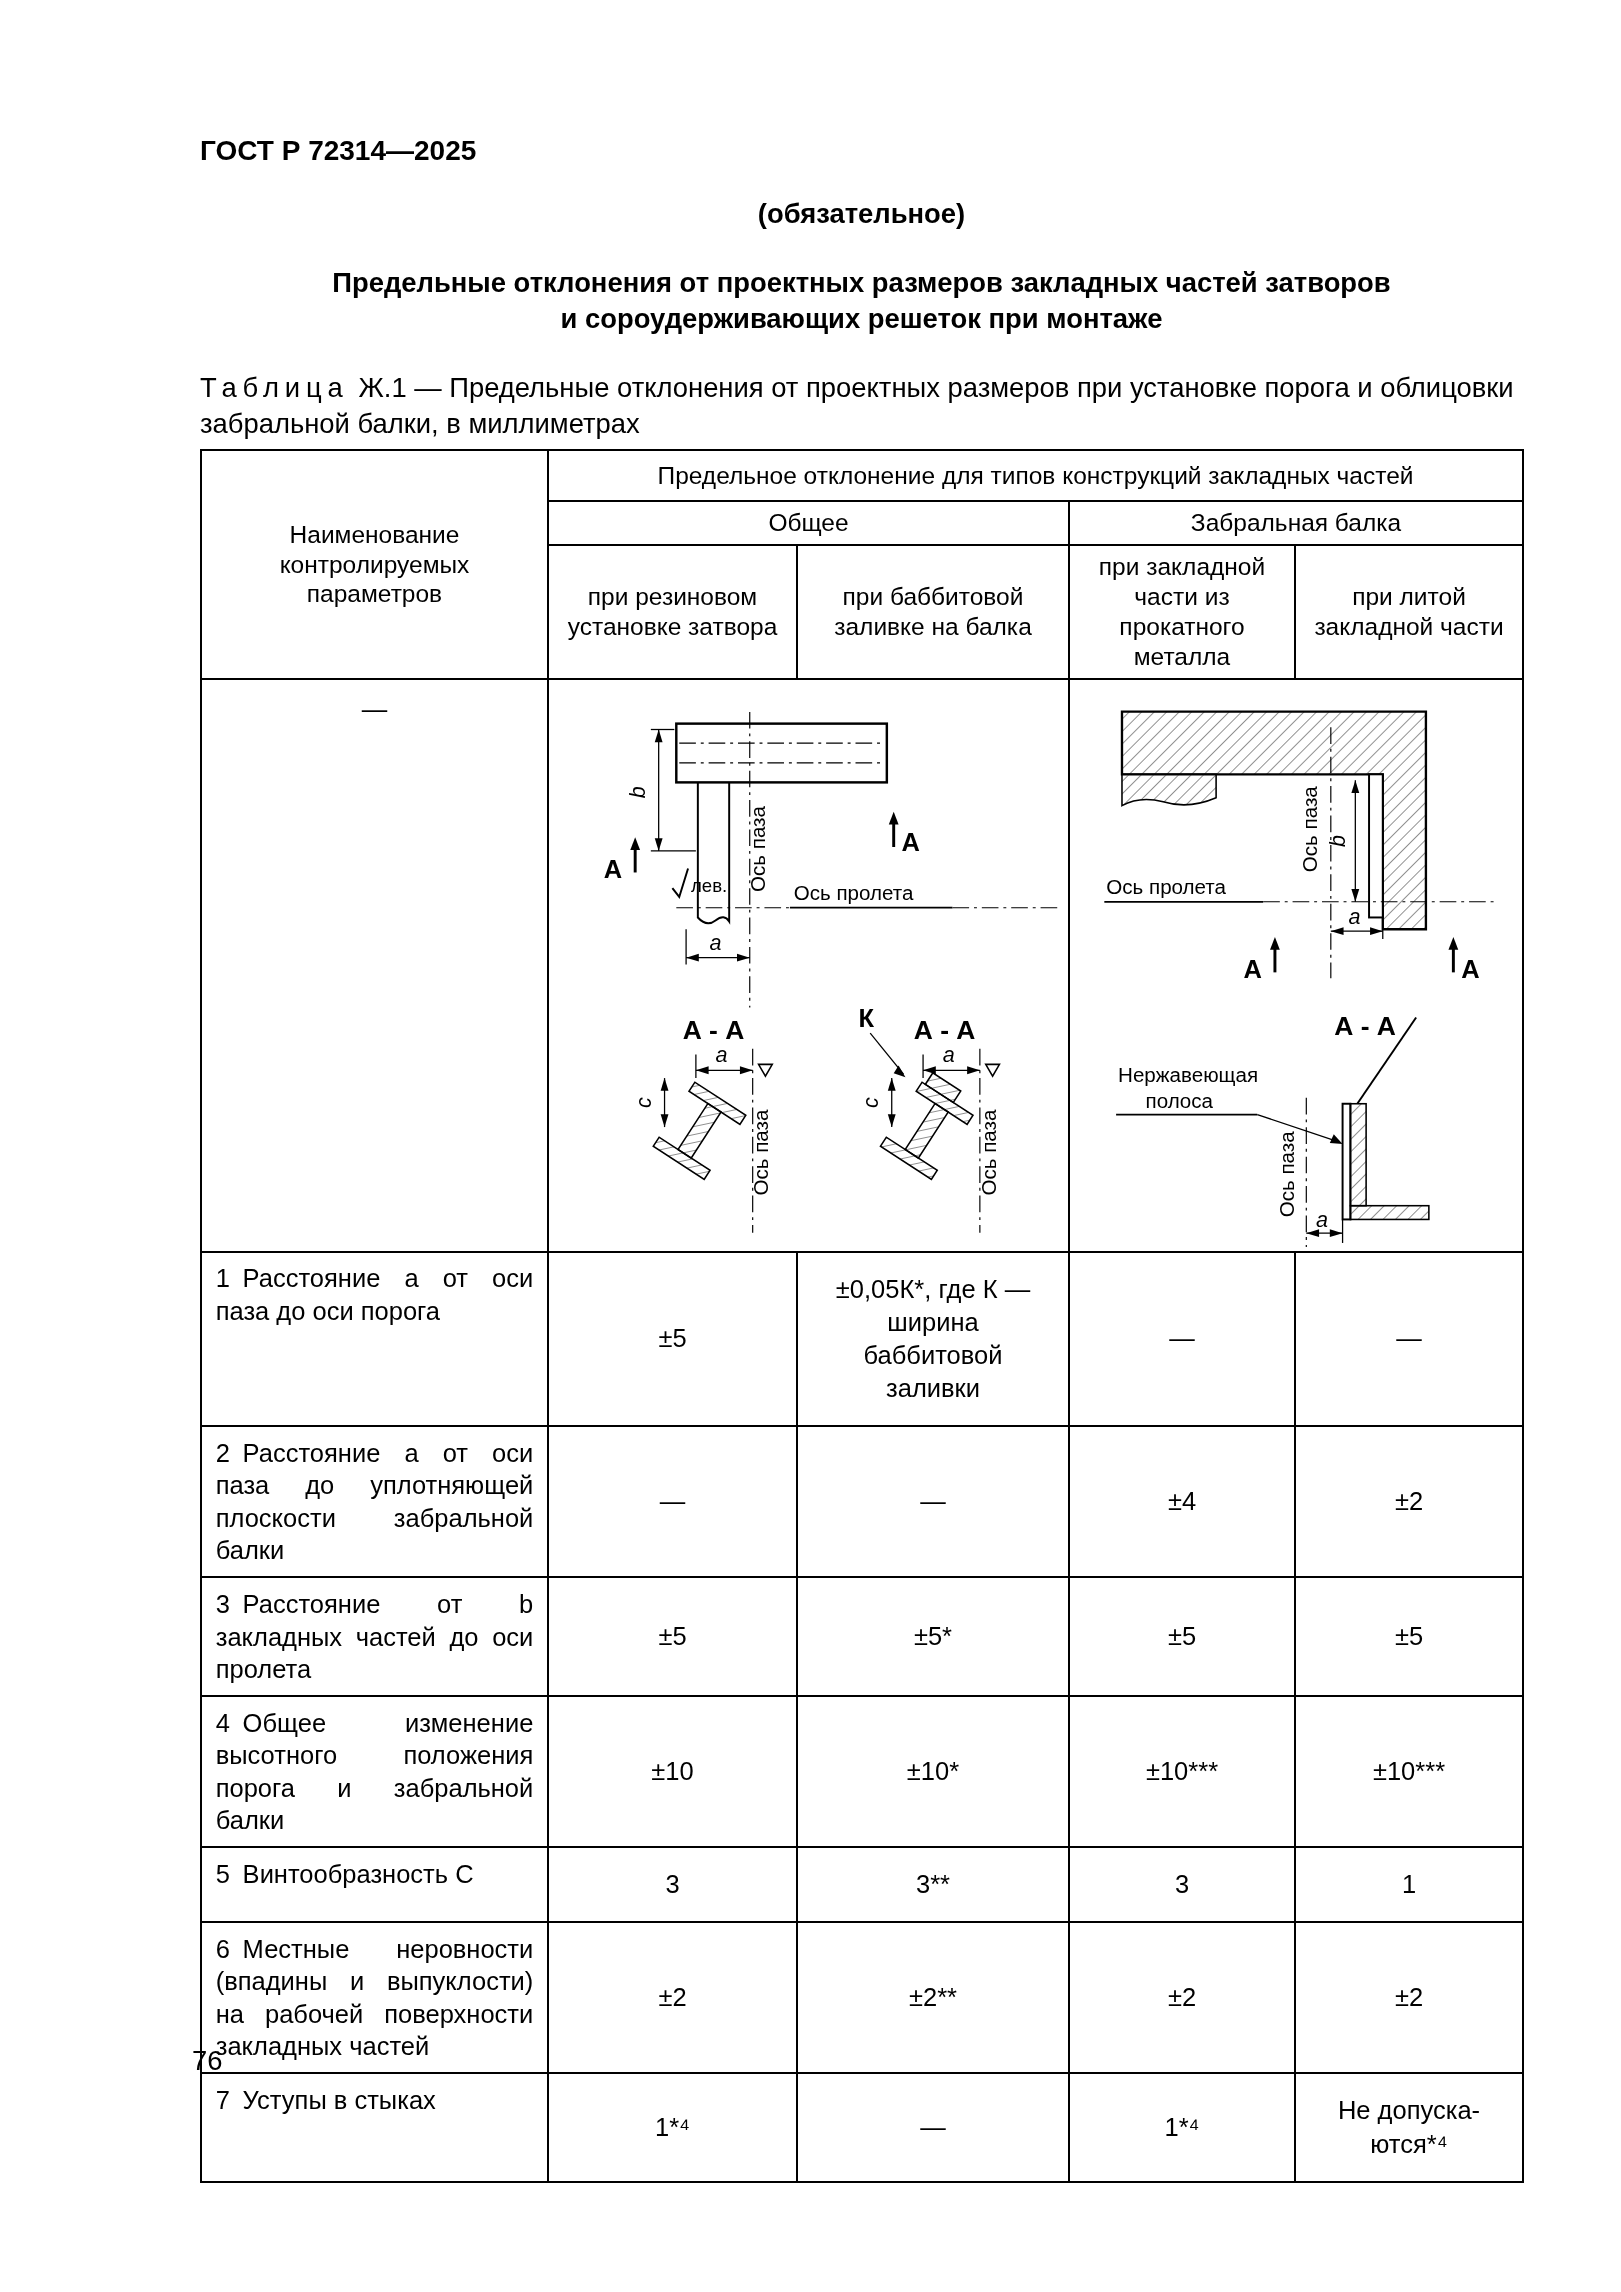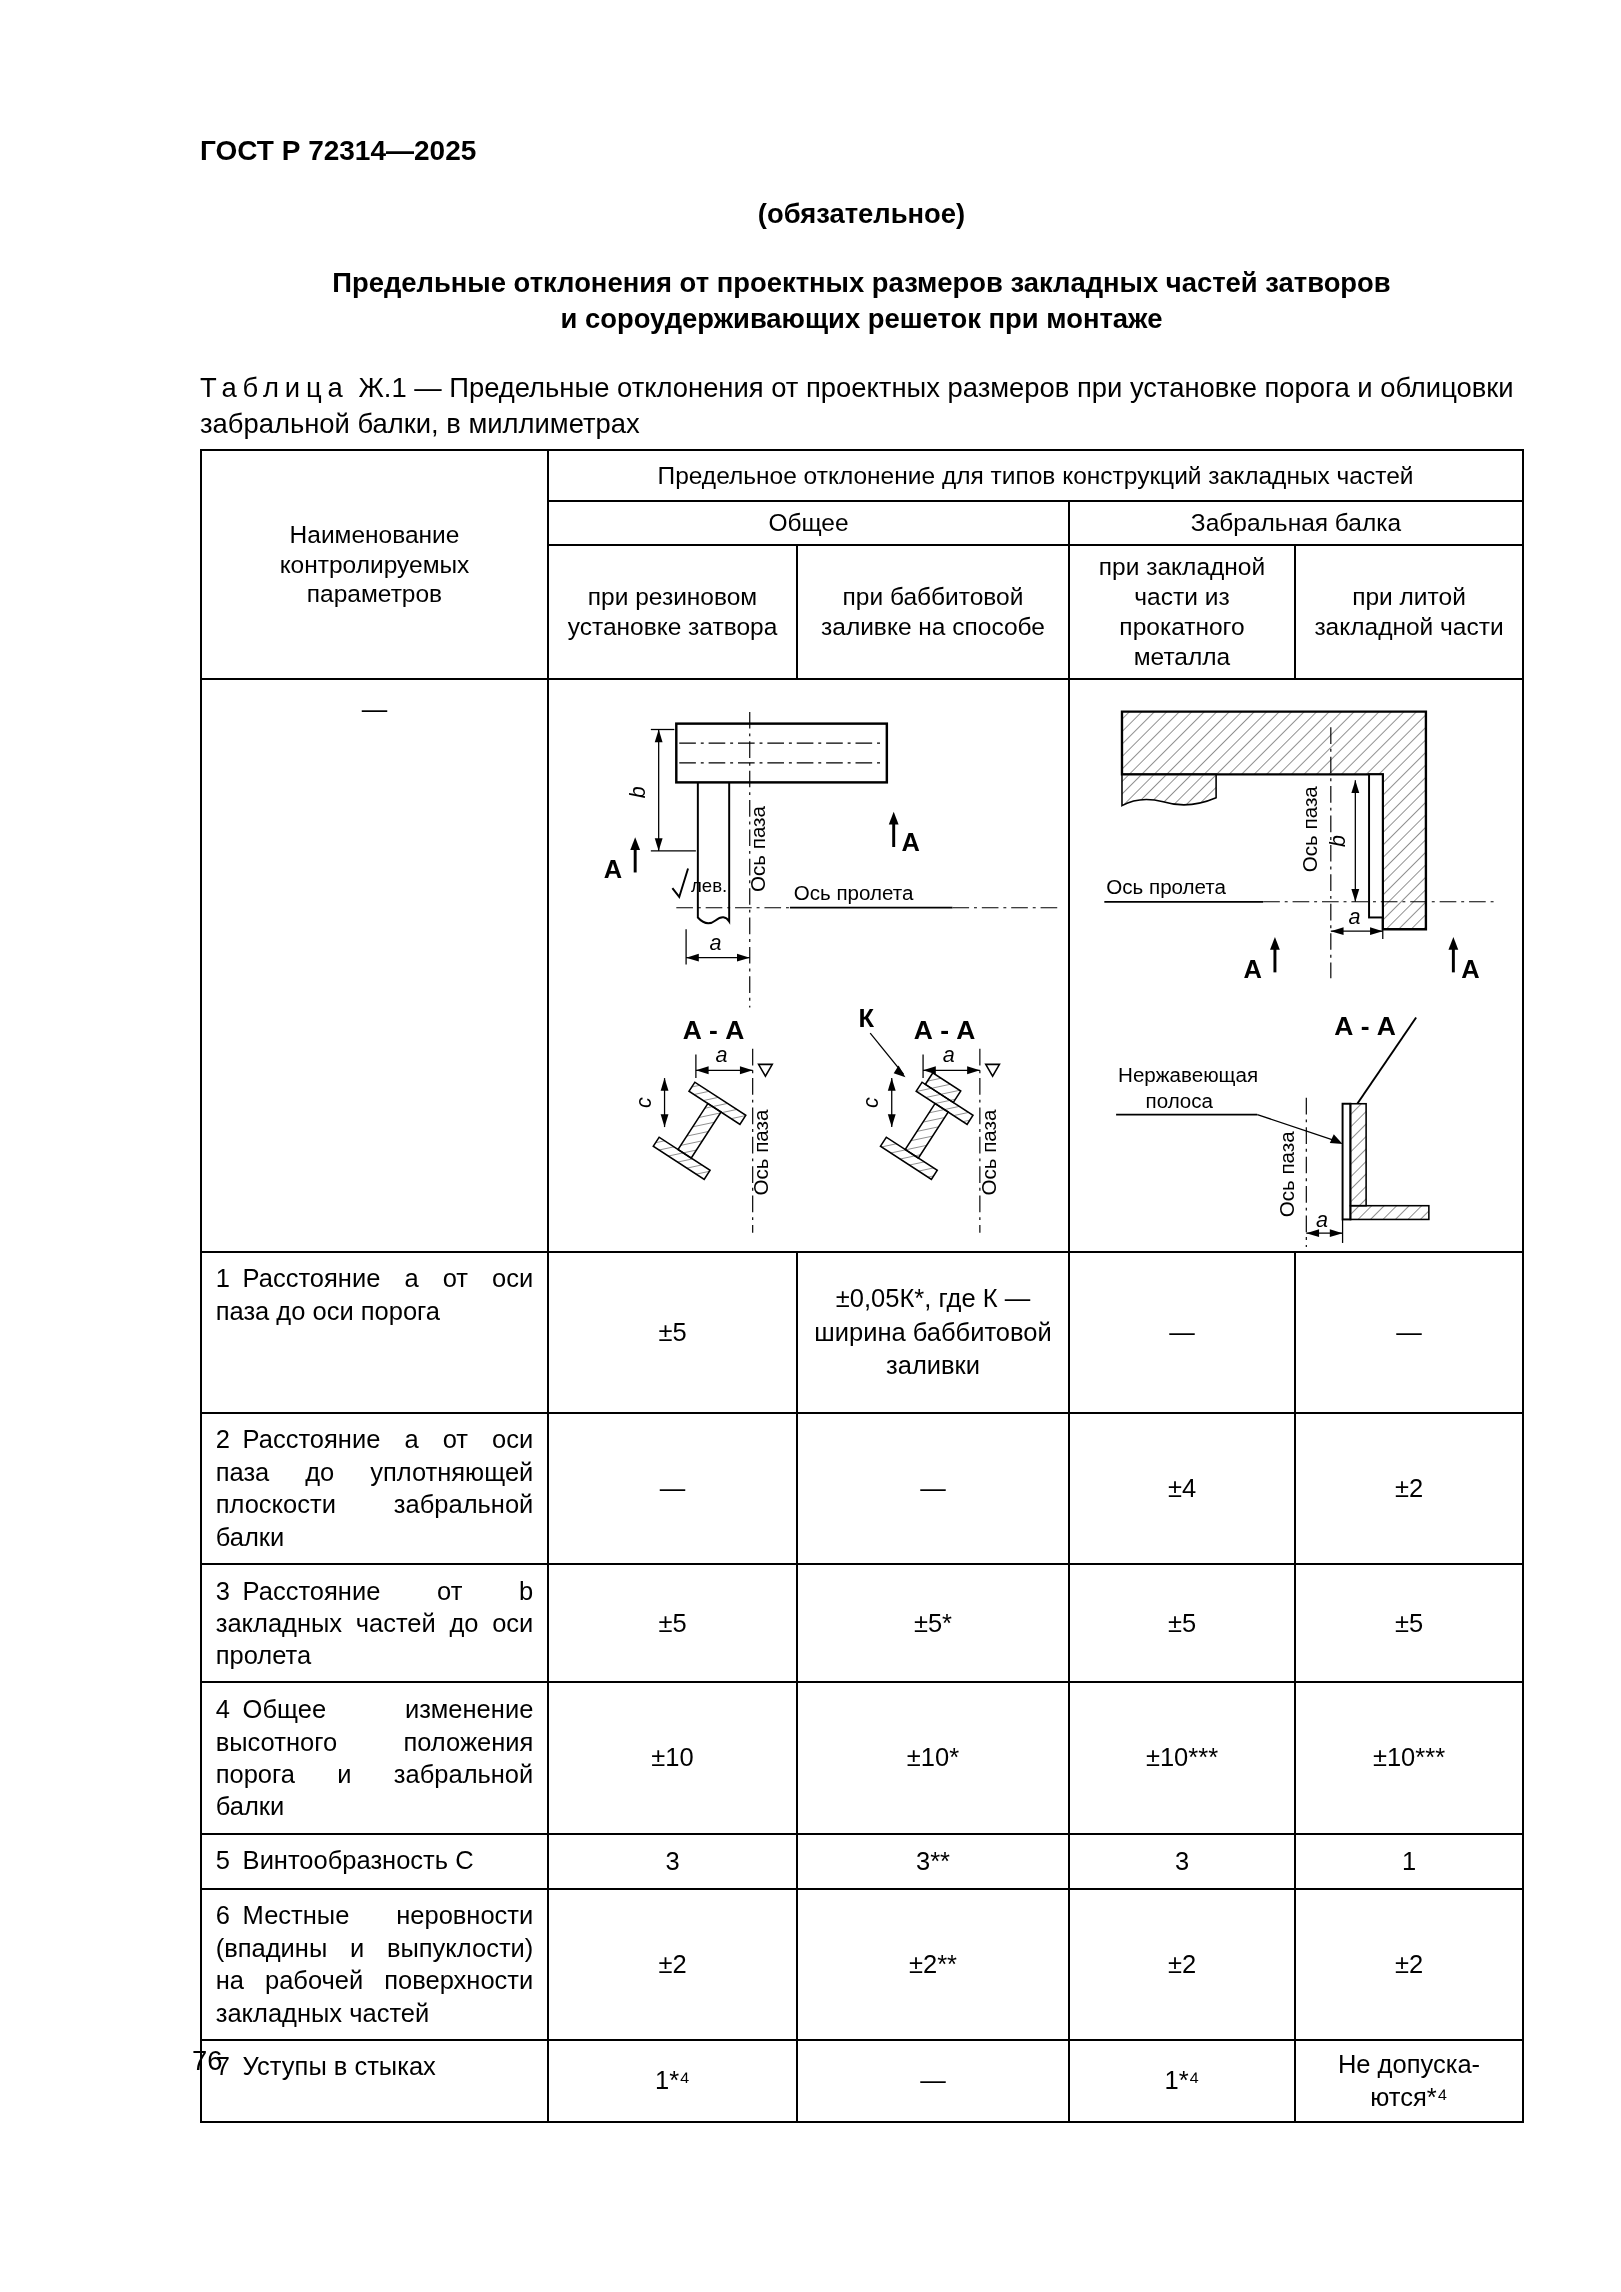--- a/index.html
+++ b/index.html
@@ -13,21 +13,21 @@
   .intro{font-size:27.4px;line-height:1.32;text-align:justify;text-indent:57px;margin-bottom:23.5px}
   .caption{font-size:27.4px;line-height:1.3;margin-bottom:7.8px}
   .caption .sp{letter-spacing:5.9px;margin-right:9.8px}
   .page-number{position:absolute;left:192px;top:2045px;font-size:27.4px}
 
   .gtable{border-collapse:collapse;table-layout:fixed;width:1323px}
   .gtable td{border:2px solid #000}
   .c1{width:347px}.c2{width:249px}.c3{width:272px}.c4{width:226px}.c5{width:228px}
   .hc{font-size:24.5px;line-height:1.22;text-align:center;vertical-align:middle;padding:5.9px 9.8px;white-space:pre-line}
   .name{font-size:25.5px;line-height:1.27;text-align:justify;vertical-align:top;padding:9.8px 13.7px}
-  .val{font-size:25.5px;line-height:1.3;text-align:center;vertical-align:middle;white-space:pre-line;padding:7px}
+  .val{font-size:25.5px;line-height:1.3;text-align:center;vertical-align:middle;white-space:pre-line;padding:20px}
   .dash-cell{font-size:25.5px;text-align:center;vertical-align:top;padding-top:15.7px}
   .draw-cell{padding:2px 0;vertical-align:top}
 
   svg{display:block;margin:0 auto}
   .thin{stroke:#000;stroke-width:1.3;fill:none}
   .med{stroke:#000;stroke-width:2;fill:none}
   .thick{stroke:#000;stroke-width:2.5;fill:none}
   .w3{stroke:#000;stroke-width:3;fill:none}
   .dd{stroke:#000;stroke-width:1.2;fill:none;stroke-dasharray:17 5 3 5}
   .ul{stroke:#000;stroke-width:1.8;fill:none}
@@ -73,21 +73,21 @@
           <td rowspan="3" class="hc">Наименование
 контролируемых параметров</td>
           <td colspan="4" class="hc">Предельное отклонение для типов конструкций закладных частей</td>
         </tr>
         <tr style="height:44px">
           <td colspan="2" class="hc">Общее</td>
           <td colspan="2" class="hc">Забральная балка</td>
         </tr>
         <tr style="height:87px">
           <td class="hc">при резиновом установке затвора</td>
-          <td class="hc">при баббитовой заливке на способе</td>
+          <td class="hc">при баббитовой заливке на балка</td>
           <td class="hc">при закладной части из прокатного металла</td>
           <td class="hc">при литой закладной части</td>
         </tr>
 
         <tr style="height:570px">
           <td class="dash-cell">—</td>
 
           <td colspan="2" class="draw-cell">
 
             <svg width="519" height="567" viewBox="0 0 530 578">

